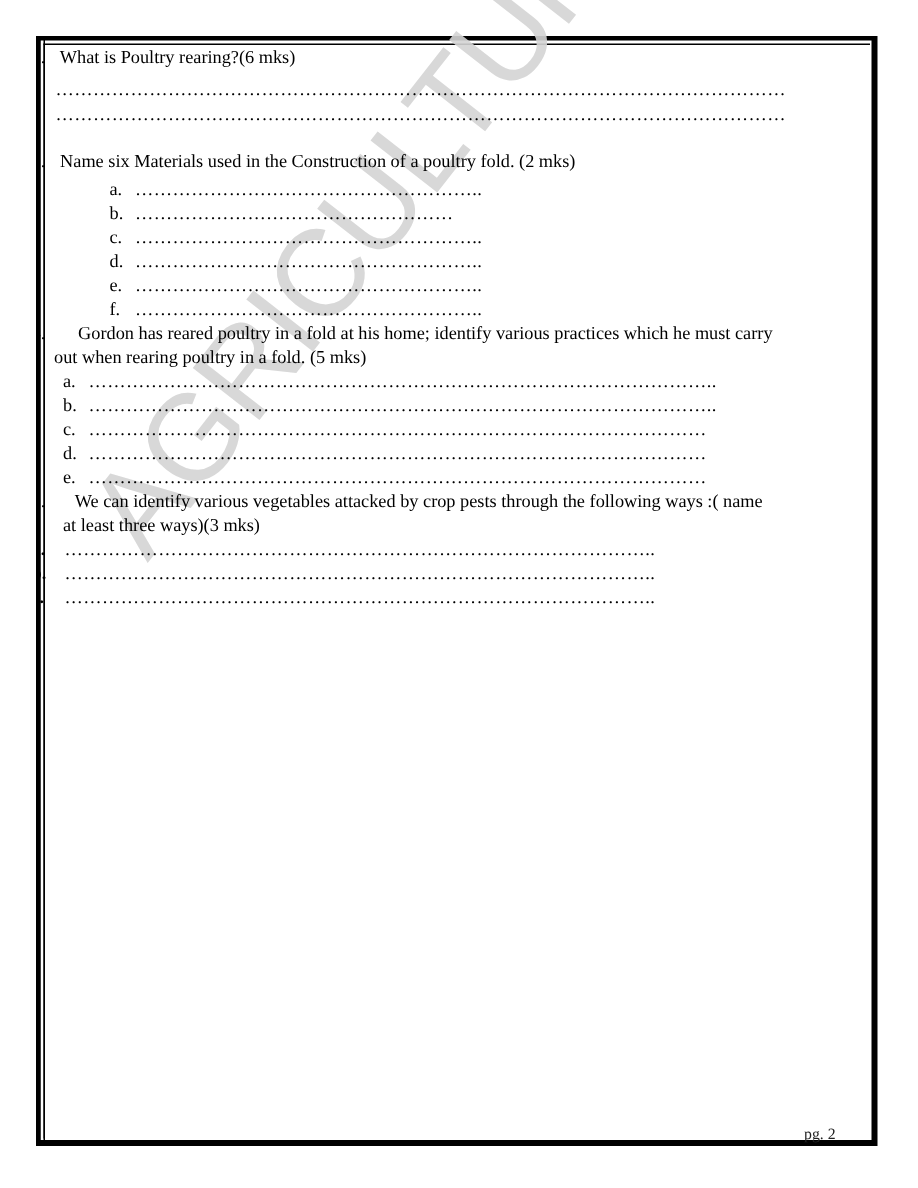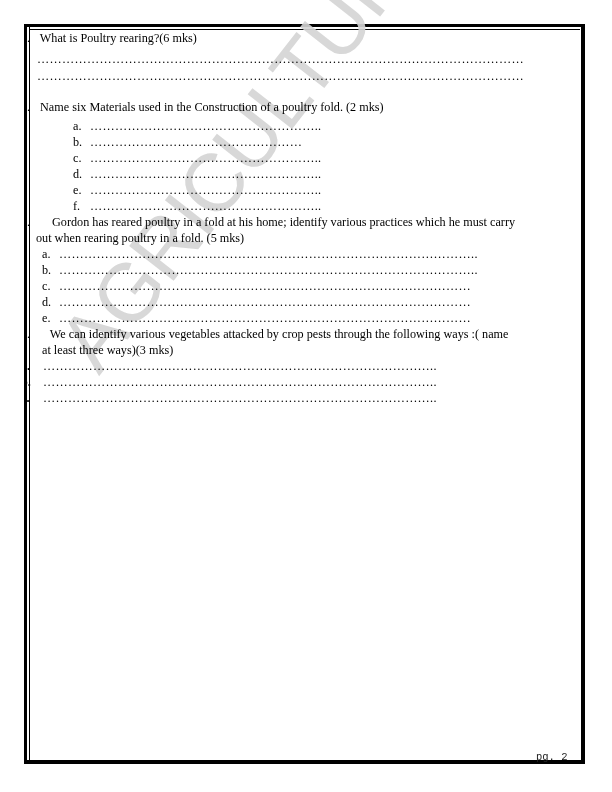--- a/index.html
+++ b/index.html
@@ -26,21 +26,21 @@
     .line {
       position: absolute; font-size: 12.2px; line-height: 14px;
       white-space: nowrap; z-index: 1;
     }
     .dots { letter-spacing: 0.3px; }
     .num { display: inline-block; width: 16px; }
     .sub { display: inline-block; width: 17px; }
     .bold-num { font-weight: bold; }
     .footer-pg {
       position: absolute; left: 536px; top: 751px;
-      font-family: Liberation Mono, monospace; font-size: 10.5px; color: #222; z-index: 2;
+      font-family: Liberation Serif, serif; font-size: 10.5px; color: #222; z-index: 2;
     }
   </style>
 </head>
 <body>
 
 <div class="page-frame">
   <div class="inner-frame"></div>
 </div>
 
 <div class="watermark-fill">AGRICULTURE AND NUTRITION</div>

